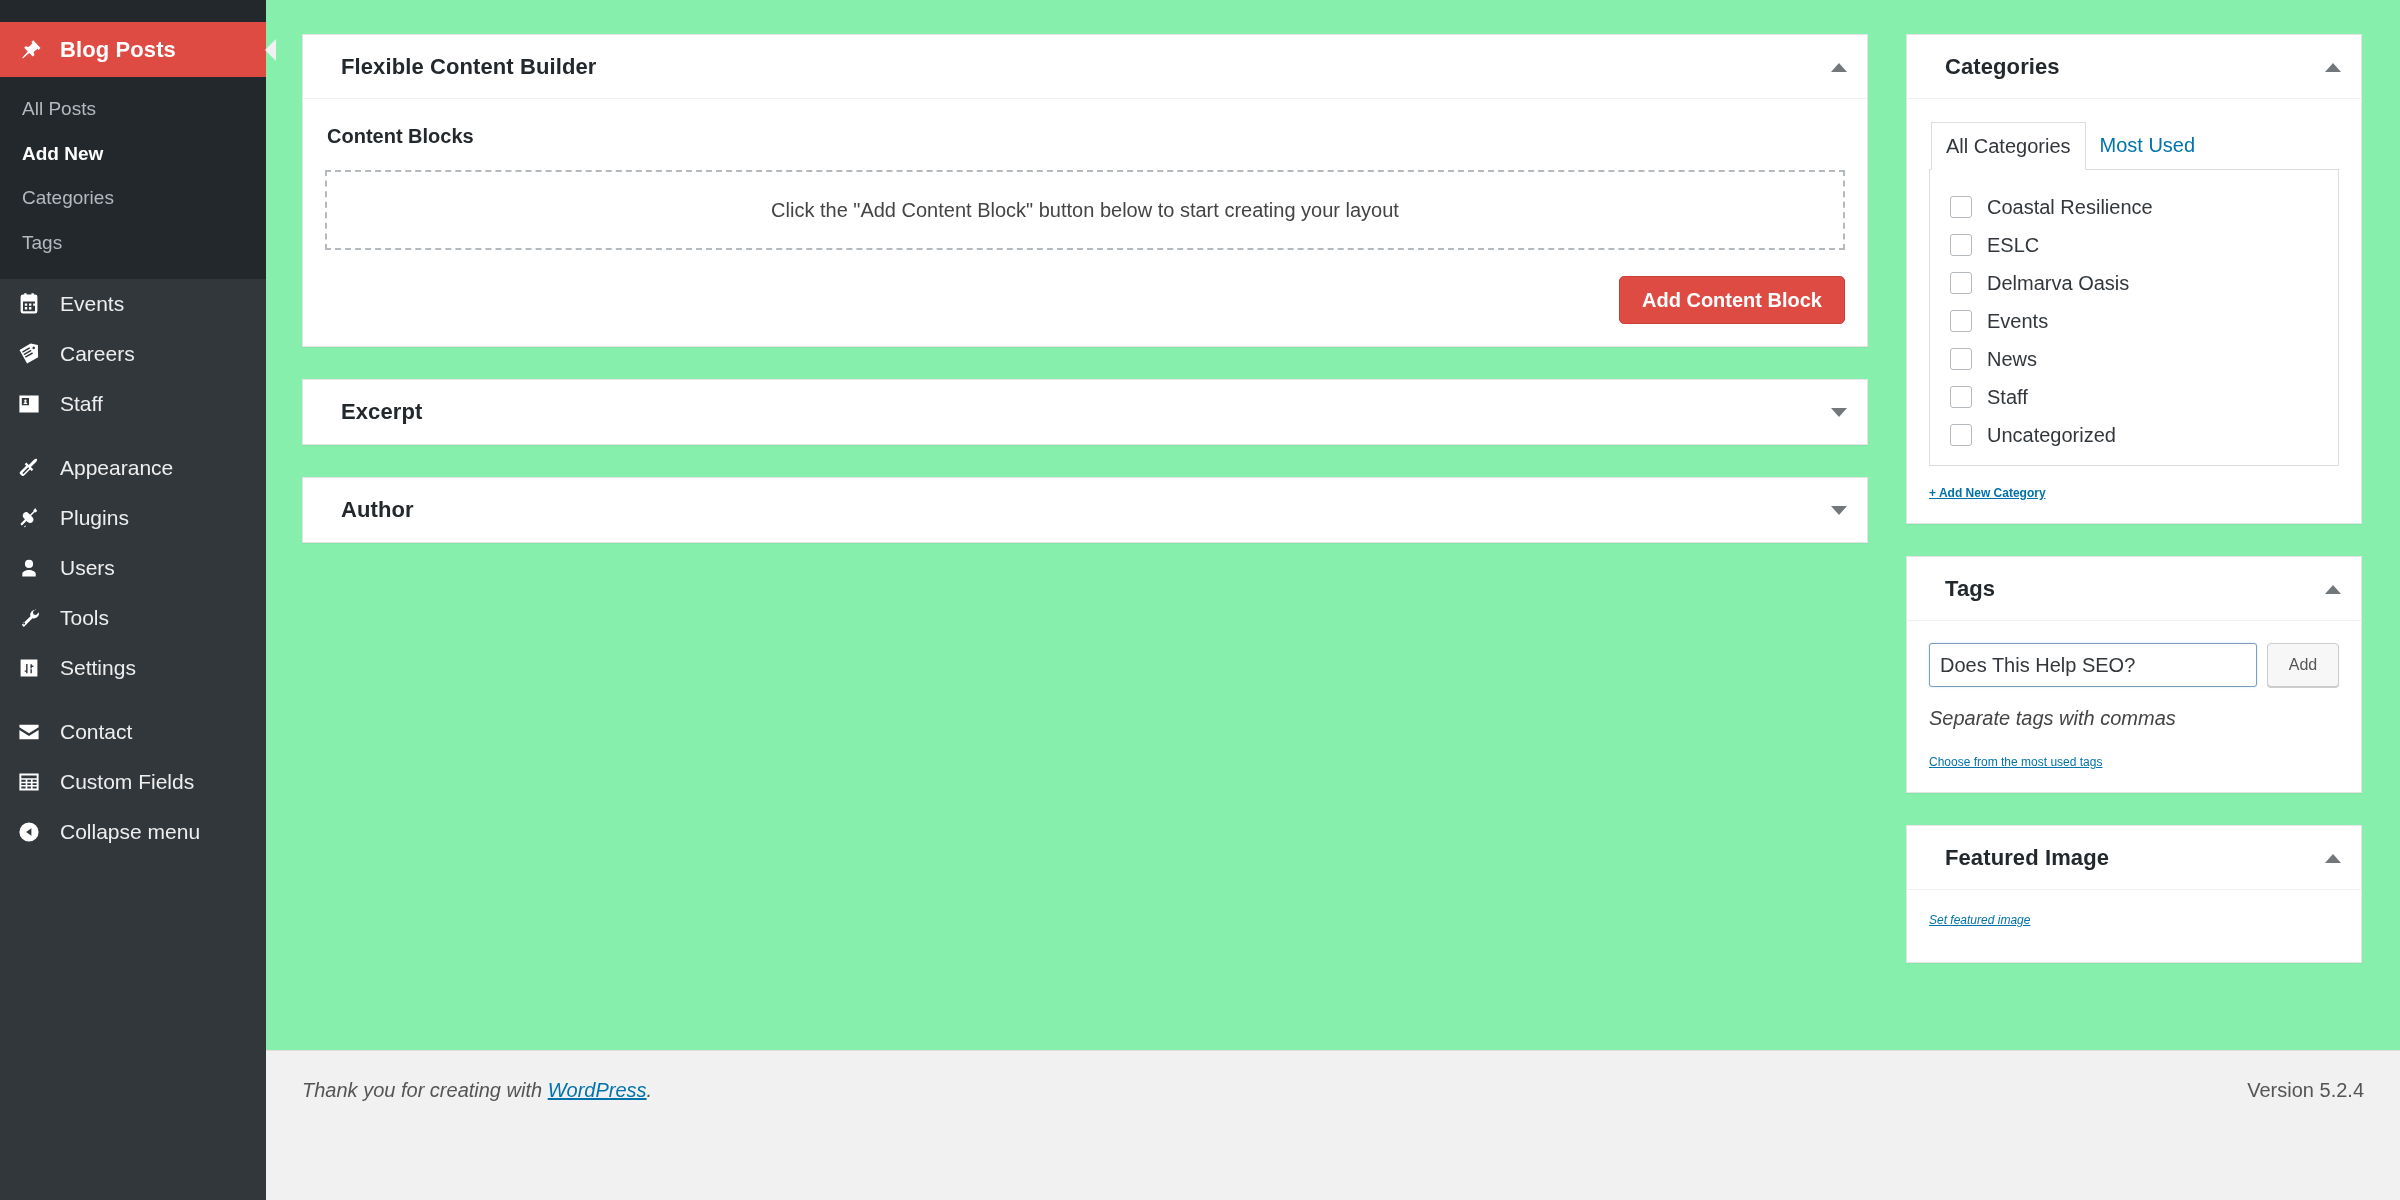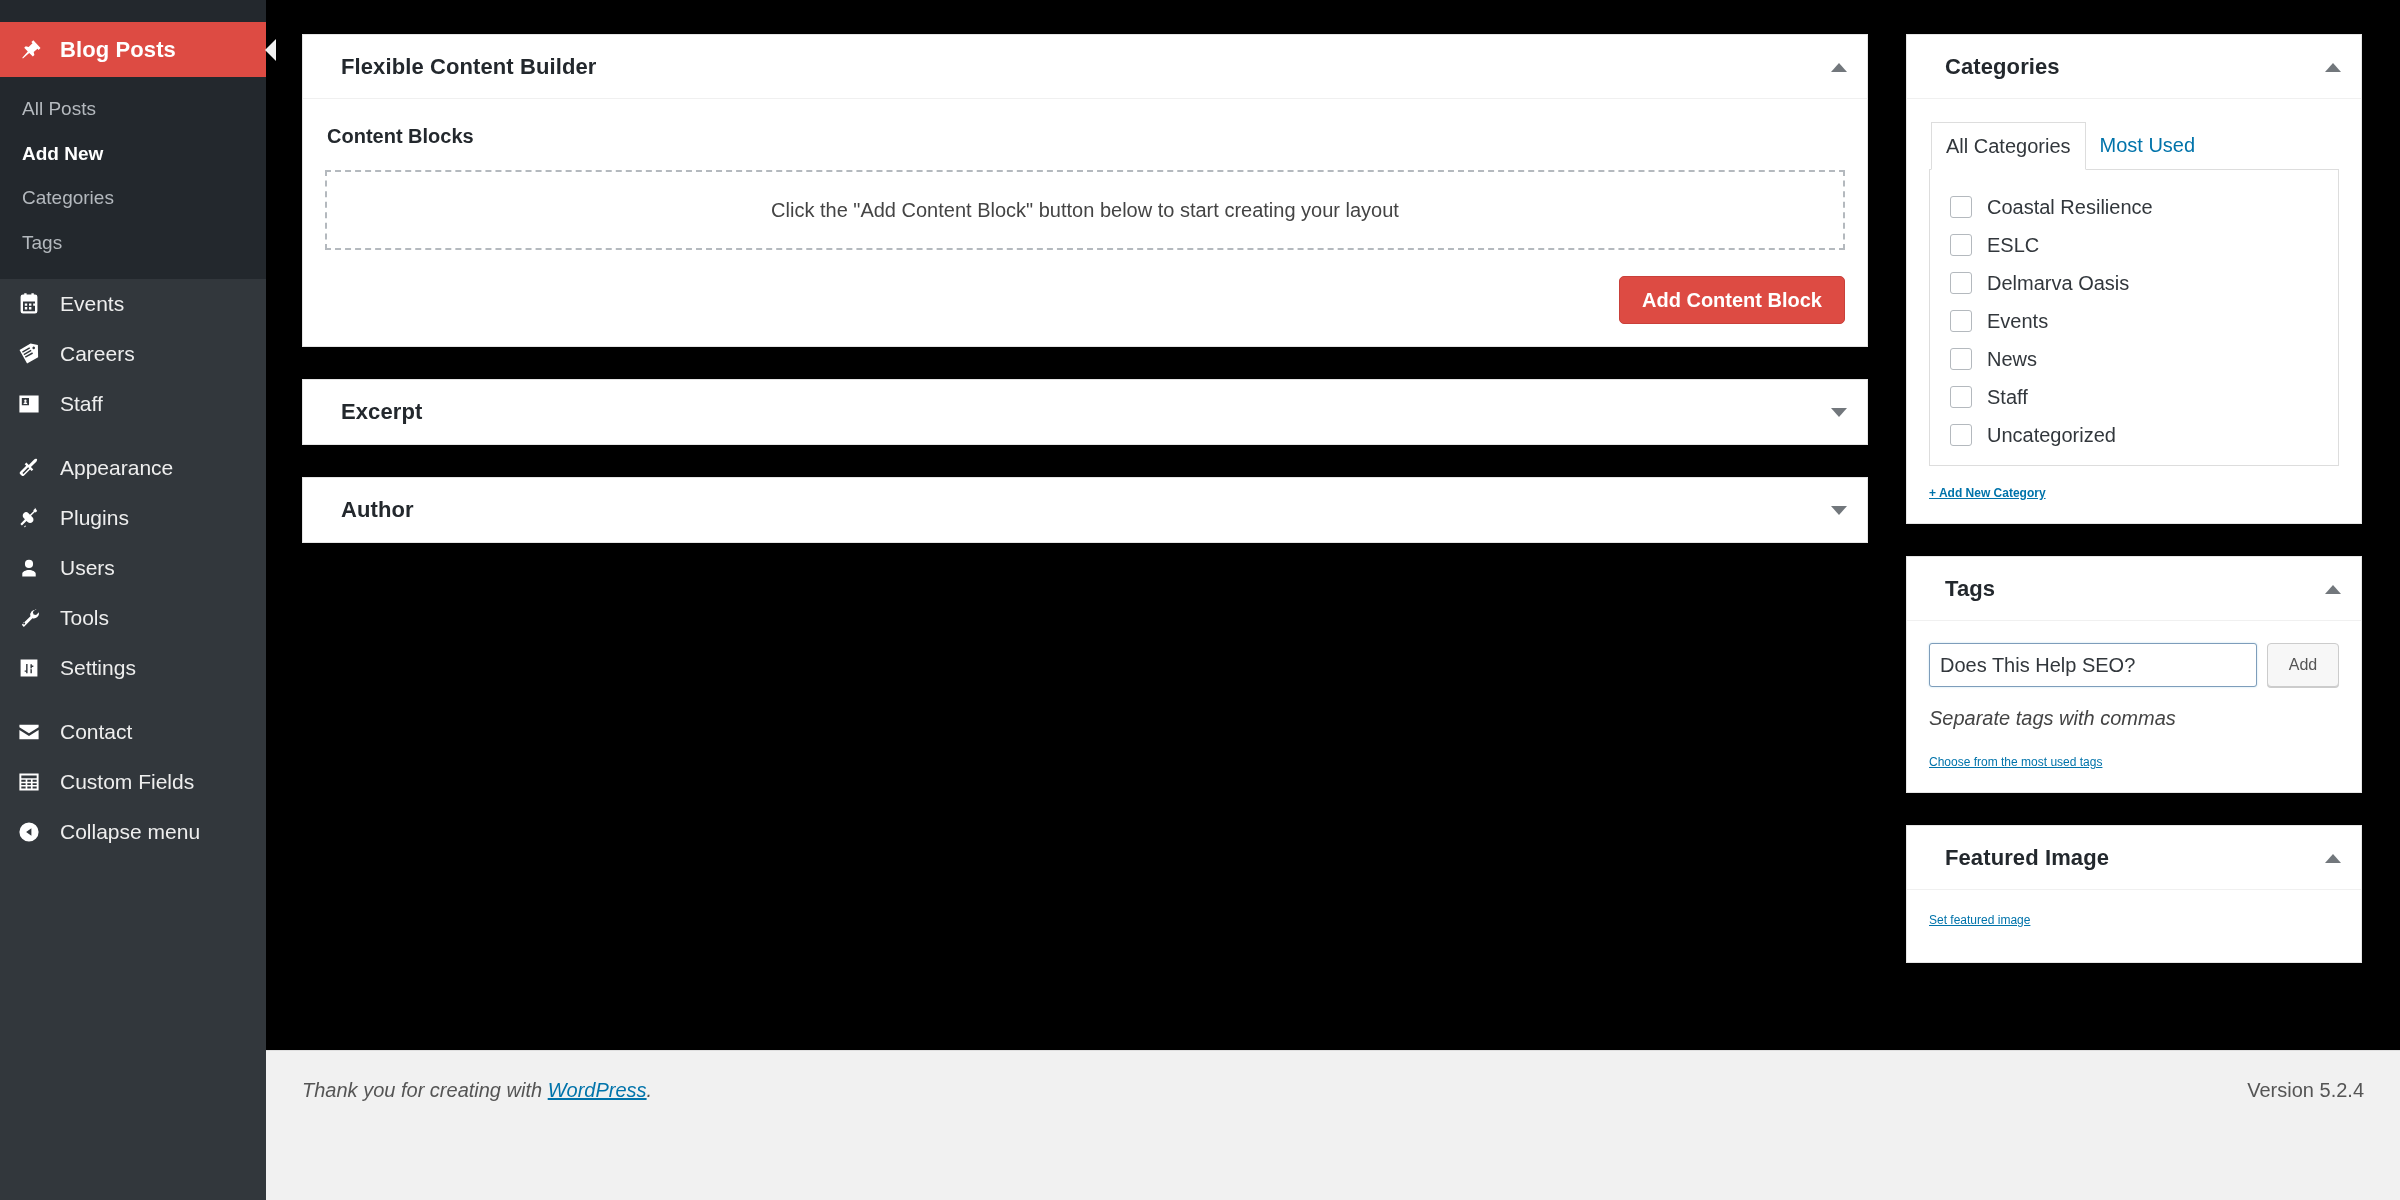--- a/index.html
+++ b/index.html
@@ -4,21 +4,21 @@
 <style>
   * { box-sizing: border-box; margin: 0; padding: 0; }
   html, body {
     width: 2400px; height: 1200px;
     background: #f1f1f1;
     font-family: "Liberation Sans", sans-serif;
     overflow: hidden;
   }
 
   
-  .screen { position: relative; width: 2400px; height: 1130px; background: #000000; }
+  .screen { position: relative; width: 2400px; height: 1130px; background: #86efac; }
 
   
   .adminmenu {
     position: absolute; left: 0; top: 0;
     width: 266px; height: 1200px;
     background: #32373c;
   }
   .admin-topstrip { height: 22px; background: #23282d; }
 
   .menu-current {
@@ -232,21 +232,21 @@
     cursor: pointer;
     box-shadow: 0 1px 0 #ccc;
   }
   .tag-hint {
     font-style: italic;
     font-size: 20px;
     color: #444;
     margin: 20px 0 22px 0;
   }
 
-  .featured-body { padding: 20px 8px 34px 22px; }
+  .featured-body { padding: 20px 8px 34px 22px; font-style: italic; }
 
   
   .wp-footer {
     position: absolute; left: 266px; right: 0; bottom: 0;
     height: 80px;
     border-top: 1px solid #dfdfdf;
     display: flex; align-items: center;
     padding: 0 36px;
     background: #f1f1f1;
   }

